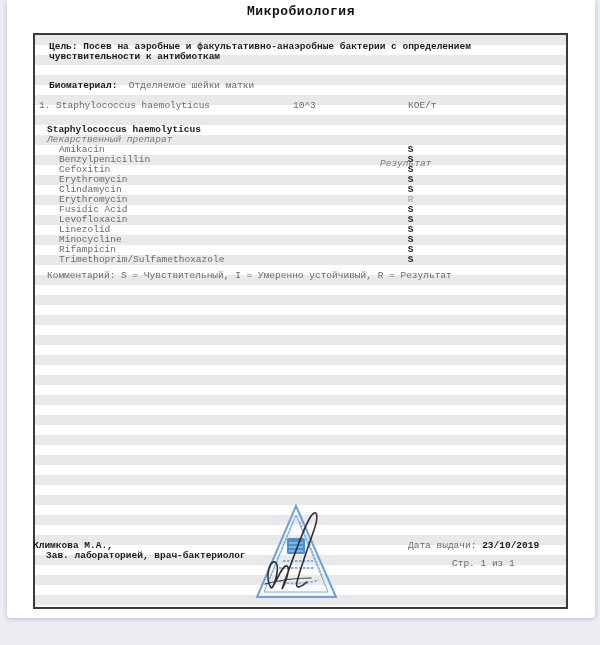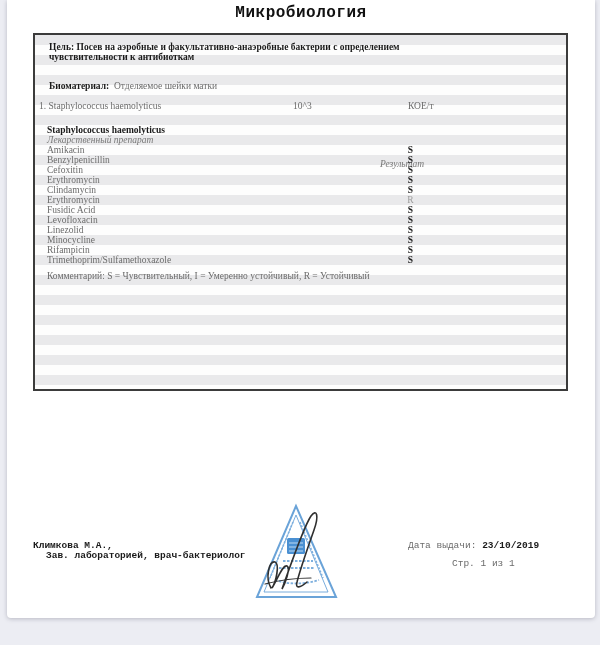--- a/index.html
+++ b/index.html
@@ -15,49 +15,48 @@
     left: 7px; top: 0;
     width: 588px; height: 618px;
     background: #ffffff;
     border-radius: 0 0 4px 4px;
     box-shadow: 0 1px 4px rgba(90,90,110,0.35);
   }
   .doc-title {
     position: absolute;
     top: 4px; left: 0; width: 100%;
     text-align: center;
-    font-size: 16px;
+    font-size: 13px;
     font-weight: bold;
     color: #111;
     letter-spacing: 0.5px;
   }
   .report-box {
     position: absolute;
     left: 26px; top: 33px;
-    width: 535px; height: 358px;
+    width: 535px; height: 576px;
     box-sizing: border-box;
     border: 2px solid #3b3b3b;
     background: repeating-linear-gradient(
       to bottom,
       #e9e9eb 0px, #e9e9eb 10px,
       #fdfdfd 10px, #fdfdfd 20px
     );
-    font-family: Liberation Serif, serif;
   }
   .row {
     position: absolute;
     height: 10px;
     line-height: 10px;
     font-size: 9.5px;
     white-space: pre;
     color: #6b6b6b;
   }
   .bold { font-weight: bold; color: #1a1a1a; }
   .italic { font-style: italic; color: #777; }
-  .ab-name { position: absolute; left: 12px; }
+  .ab-name { position: absolute; left: 24px; }
   .ab-result {
     position: absolute;
     left: 363px; width: 25px;
     text-align: center;
     font-weight: bold; color: #1a1a1a;
   }
   .ab-result.res-r { font-weight: normal; color: #9a9a9a; }
   .label-gray { color: #6b6b6b; font-weight: normal; }
   .footer-text {
     position: absolute;
@@ -100,21 +99,21 @@
     <div class="row" style="top:140px;"><span class="ab-name">Erythromycin</span><span class="ab-result">S</span></div>
     <div class="row" style="top:150px;"><span class="ab-name">Clindamycin</span><span class="ab-result">S</span></div>
     <div class="row" style="top:160px;"><span class="ab-name">Erythromycin</span><span class="ab-result res-r">R</span></div>
     <div class="row" style="top:170px;"><span class="ab-name">Fusidic Acid</span><span class="ab-result">S</span></div>
     <div class="row" style="top:180px;"><span class="ab-name">Levofloxacin</span><span class="ab-result">S</span></div>
     <div class="row" style="top:190px;"><span class="ab-name">Linezolid</span><span class="ab-result">S</span></div>
     <div class="row" style="top:200px;"><span class="ab-name">Minocycline</span><span class="ab-result">S</span></div>
     <div class="row" style="top:210px;"><span class="ab-name">Rifampicin</span><span class="ab-result">S</span></div>
     <div class="row" style="top:220px;"><span class="ab-name">Trimethoprim/Sulfamethoxazole</span><span class="ab-result">S</span></div>
 
-    <div class="row" style="top:236px; left:12px;">Комментарий: S = Чувствительный, I = Умеренно устойчивый, R = Устойчивый</div>
+    <div class="row" style="top:236px; left:12px;">Комментарий: S = Чувствительный, I = Умеренно устойчивый, R = Результат</div>
   </div>
 
   <div class="footer-text bold" style="left:26px; top:540px;">Климкова М.А.,</div>
   <div class="footer-text bold" style="left:39px; top:550px;">Зав. лабораторией, врач-бактериолог</div>
 
   <div class="footer-text" style="left:401px; top:540px;"><span class="label-gray">Дата выдачи:</span><span> </span><span class="bold">23/10/2019</span></div>
   <div class="footer-text label-gray" style="left:401px; top:558px;margin-left:44px;">Стр. 1 из 1</div>
 
   <div class="stamp-wrap">
     <svg width="110" height="112" viewBox="0 0 110 112" xmlns="http://www.w3.org/2000/svg">

